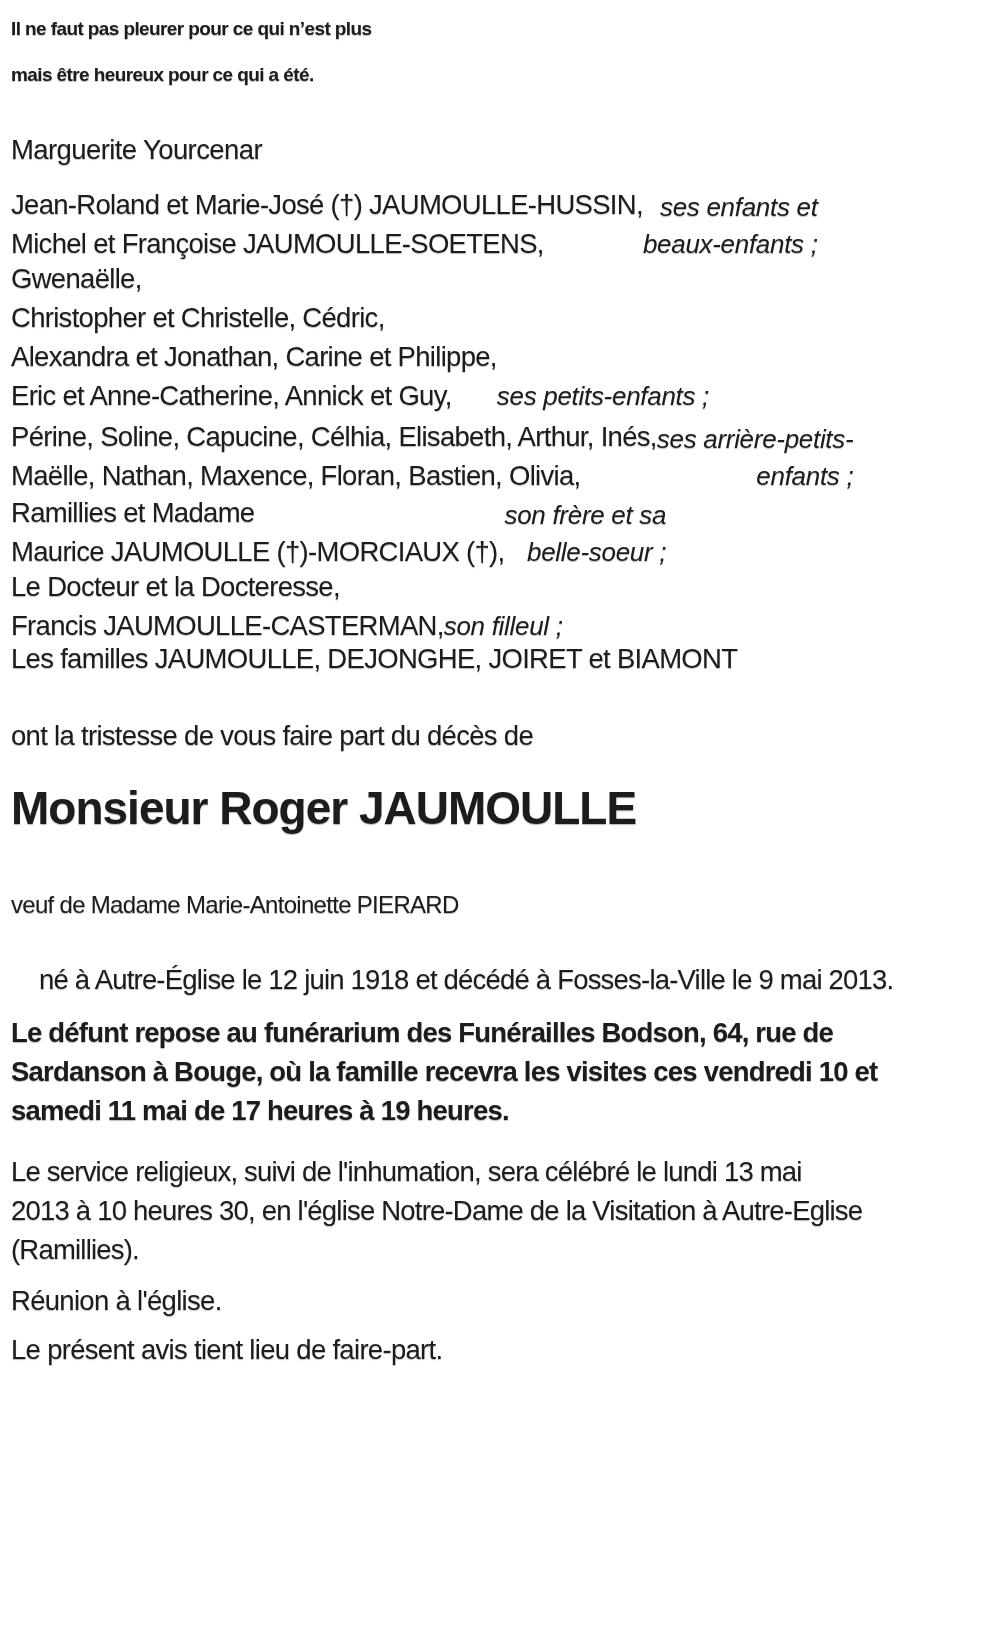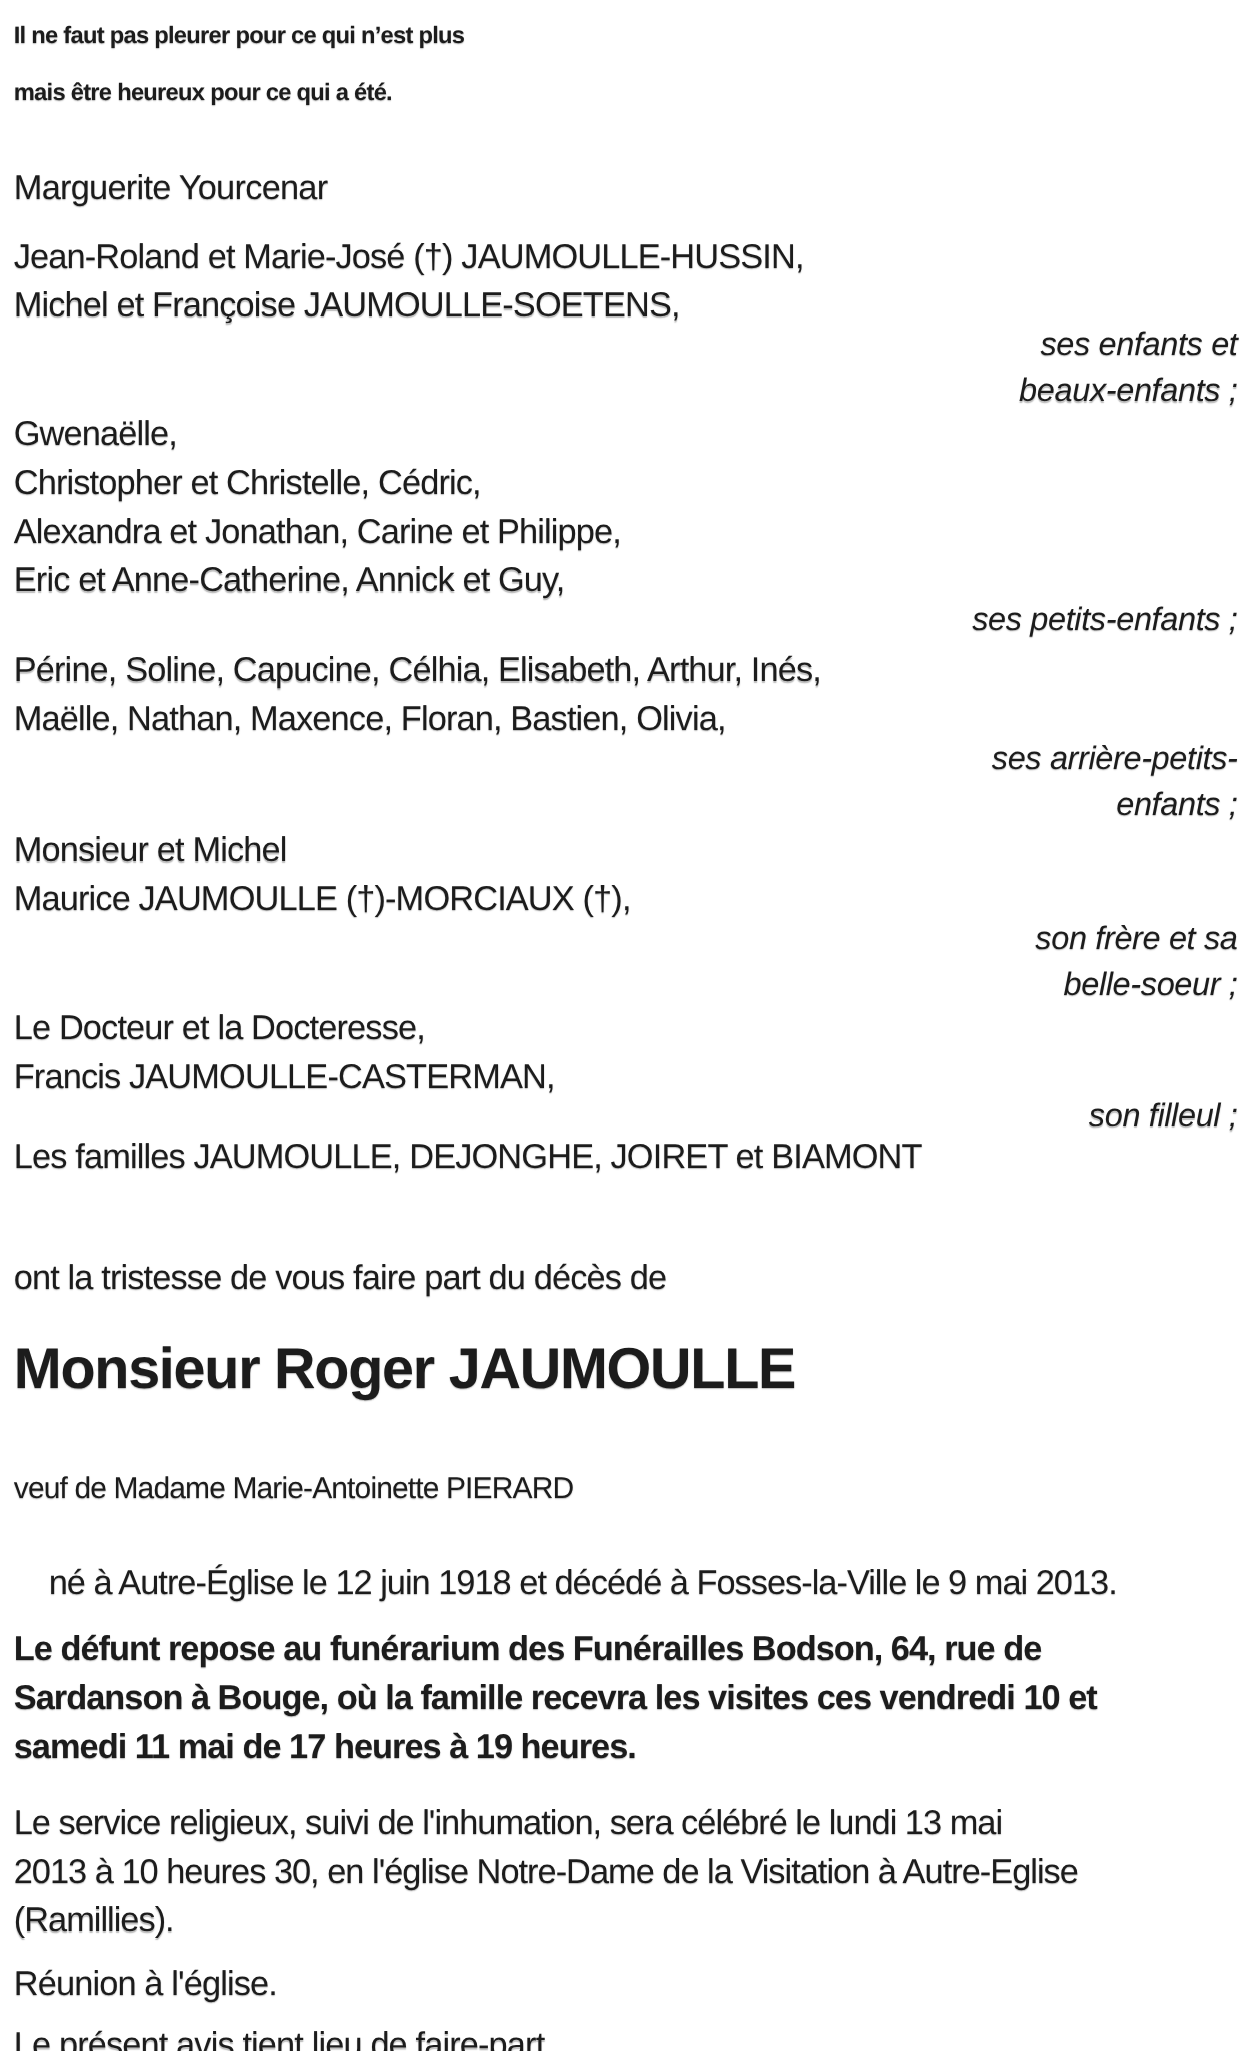--- a/index.html
+++ b/index.html
@@ -25,21 +25,21 @@
     letter-spacing: -0.6px;
     white-space: nowrap;
   }
   .author-line {
     margin-top: 32px;
     font-size: 27.5px;
     line-height: 39px;
     letter-spacing: -0.6px;
     white-space: nowrap;
   }
-  .section { display: flex; flex-direction: column; }
+  .section { display: flex; flex-direction: row; align-items: flex-end; }
   .names { display: flex; flex-direction: column; }
   .name-line {
     font-size: 27.5px;
     line-height: 39px;
     letter-spacing: -0.7px;
     white-space: nowrap;
   }
   .relation { display: flex; flex-direction: column; margin-top: -6px; }
   .relation-line {
     font-style: italic;
@@ -49,21 +49,21 @@
     text-align: right;
     white-space: nowrap;
   }
   .sec-1 { margin-top: 16px; }
   .sec-2 { margin-top: -4px; }
   .sec-3 { margin-top: 2px; }
   .sec-4 { margin-top: -2px; }
   .sec-5 { margin-top: -4px; }
   .sec-6 { margin-top: -6px; }
   .intro-line {
-    margin-top: 58px;
+    margin-top: 38px;
     font-size: 27.5px;
     line-height: 39px;
     letter-spacing: -0.7px;
     white-space: nowrap;
   }
   .deceased-heading {
     margin-top: 26px;
     font-weight: 700;
     font-size: 46px;
     line-height: 54px;
@@ -150,21 +150,21 @@
       <div class="name-line">Maëlle, Nathan, Maxence, Floran, Bastien, Olivia,</div>
     </div>
     <div class="relation">
       <div class="relation-line">ses arrière-petits-</div>
       <div class="relation-line">enfants ;</div>
     </div>
   </div>
 
   <div class="section sec-4">
     <div class="names">
-      <div class="name-line">Monsieur et Michel</div>
+      <div class="name-line">Ramillies et Madame</div>
       <div class="name-line">Maurice JAUMOULLE (†)-MORCIAUX (†),</div>
     </div>
     <div class="relation">
       <div class="relation-line">son frère et sa</div>
       <div class="relation-line">belle-soeur ;</div>
     </div>
   </div>
 
   <div class="section sec-5">
     <div class="names">

